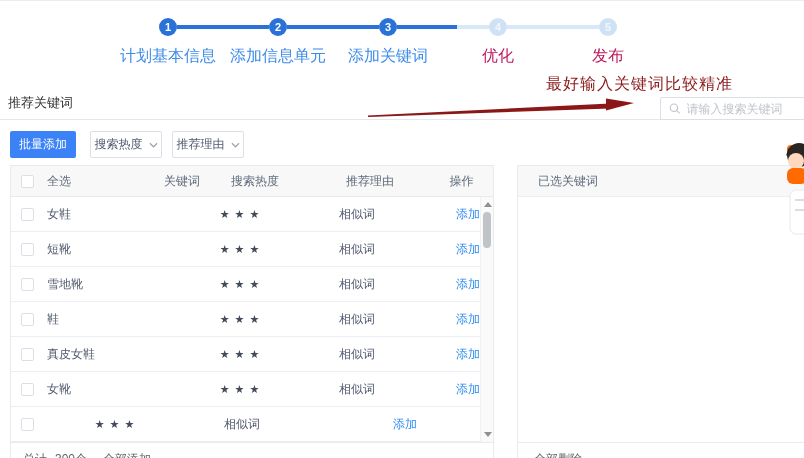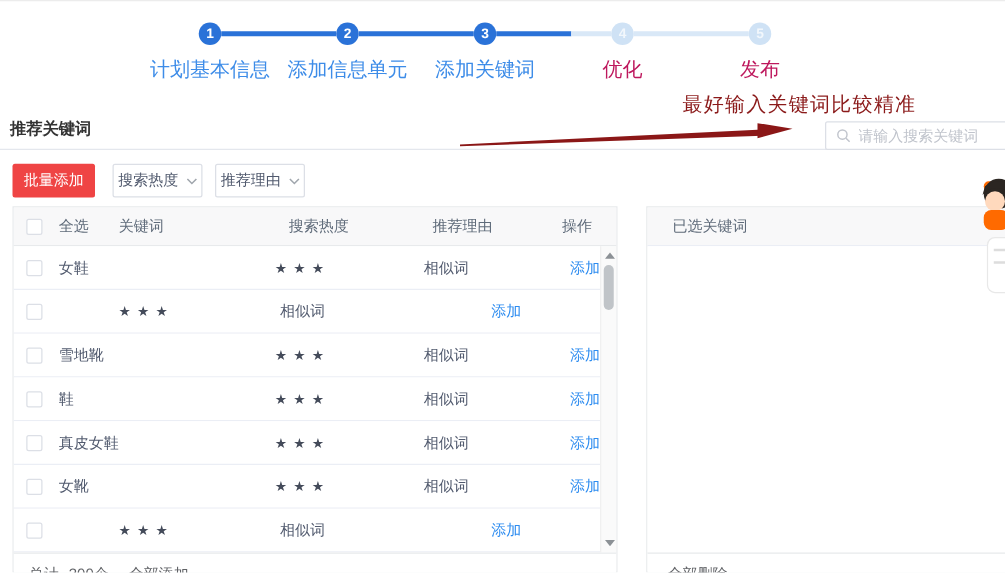--- a/index.html
+++ b/index.html
@@ -27,51 +27,51 @@
   .conn.light { background:#d9e8f7; }
 
   
   .annot-text {
     position:absolute; left:546px; top:74px; font-family:"DejaVu Serif","Liberation Serif",serif;
     font-size:16px; color:#8b1a1a; letter-spacing:1px; white-space:nowrap;
   }
   .annot-arrow { position:absolute; left:360px; top:95px; }
 
   
-  .section-title { position:absolute; left:8px; top:94px; font-size:13px; font-weight:bold; color:#333; }
+  .section-title { position:absolute; left:8px; top:94px; font-size:13px; font-weight:normal; color:#333; }
   .divider { position:absolute; left:0; top:119px; width:804px; height:1px; background:#e4e7ed; }
   .searchbox {
     position:absolute; left:660px; top:97px; width:170px; height:23px; background:#fff;
     border:1px solid #dcdfe6; border-radius:2px; display:flex; align-items:center; padding:0 8px; gap:6px; z-index:5;
   }
   .searchbox input { border:none; outline:none; width:100%; font-size:12px; color:#333; background:transparent; }
   .searchbox input::placeholder { color:#c0c4cc; }
 
   
   .btn-primary {
-    position:absolute; left:10px; top:131px; width:66px; height:27px; background:#ef4444; color:#fff;
+    position:absolute; left:10px; top:131px; width:66px; height:27px; background:#3b82f6; color:#fff;
     border:none; border-radius:2px; font-size:12px; cursor:pointer;
   }
   .btn-filter {
     position:absolute; top:131px; height:27px; width:72px; background:#fff; border:1px solid #dcdfe6;
     border-radius:2px; font-size:12px; color:#515a6e; display:flex; align-items:center; justify-content:center; gap:6px; cursor:pointer;
   }
   #filter-heat { left:90px; } #filter-reason { left:172px; }
 
   
   .table {
     position:absolute; left:10px; top:165px; width:484px; height:293px;
     border:1px solid #e8eaec; background:#fff;
   }
   .thead {
     height:31px; background:#f8f8f9; border-bottom:1px solid #e8eaec;
     display:grid; grid-template-columns:26px 1fr 110px 120px 63px;
     align-items:center; padding-left:10px; color:#5f6b7a;
   }
-  .thead .h-kwwrap { display:flex; align-items:center; }
+  .thead .h-kwwrap { display:flex; align-items:center;justify-content:space-between; }
   .thead .h-selall { width:48px; }
   .trow {
     height:35px; margin-right:13px; border-bottom:1px solid #ebeef5;
     display:grid; grid-template-columns:26px 1fr 110px 120px 63px;
     align-items:center; padding-left:10px; background:#fff;
   }
   .cell.c-heat { text-align:center; letter-spacing:5px; color:#444b5a; font-size:11px; }
   .thead .c-heat, .thead .c-reason, .thead .c-action { letter-spacing:0; text-align:center; color:#5f6b7a; font-size:12px; }
   .cell.c-reason { text-align:center; }
   .cell.c-action { text-align:right; }
@@ -191,20 +191,21 @@
   <div class="trow">
     <div class="cell"><span class="cb"></span></div>
     <div class="cell c-kw">女鞋</div>
     <div class="cell c-heat">★★★</div>
     <div class="cell c-reason">相似词</div>
     <div class="cell c-action"><a class="link">添加</a></div>
   </div>
 
   <div class="trow">
     <div class="cell"><span class="cb"></span></div>
+    <div class="cell c-kw">短靴</div>
     <div class="cell c-heat">★★★</div>
     <div class="cell c-reason">相似词</div>
     <div class="cell c-action"><a class="link">添加</a></div>
   </div>
 
   <div class="trow">
     <div class="cell"><span class="cb"></span></div>
     <div class="cell c-kw">雪地靴</div>
     <div class="cell c-heat">★★★</div>
     <div class="cell c-reason">相似词</div>

